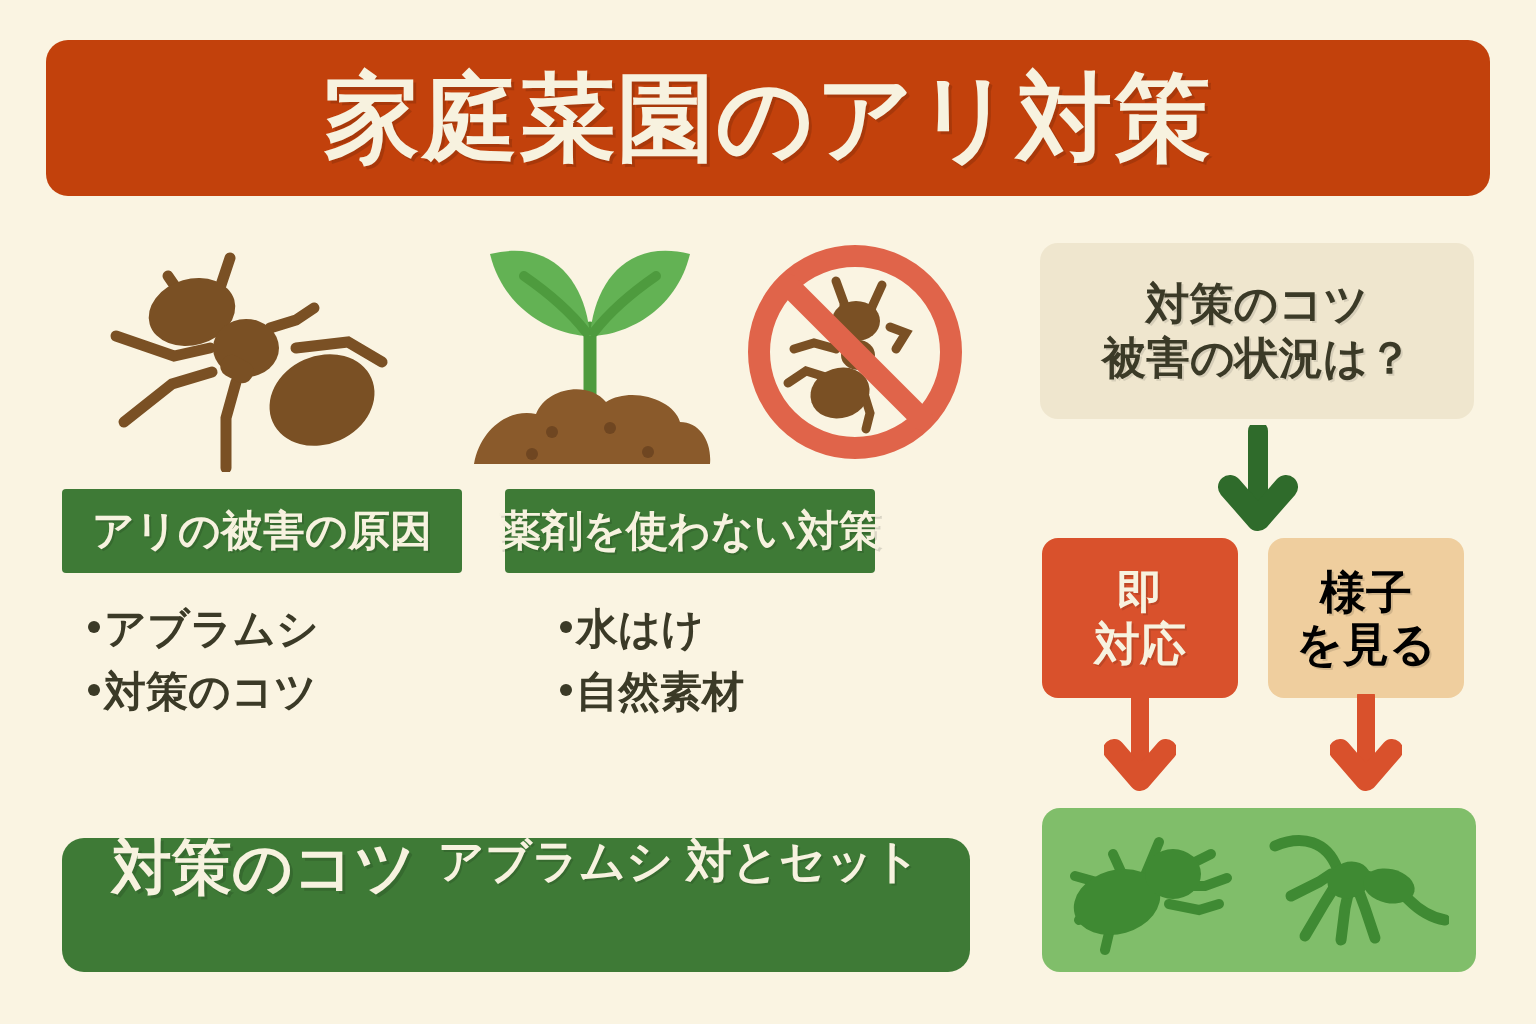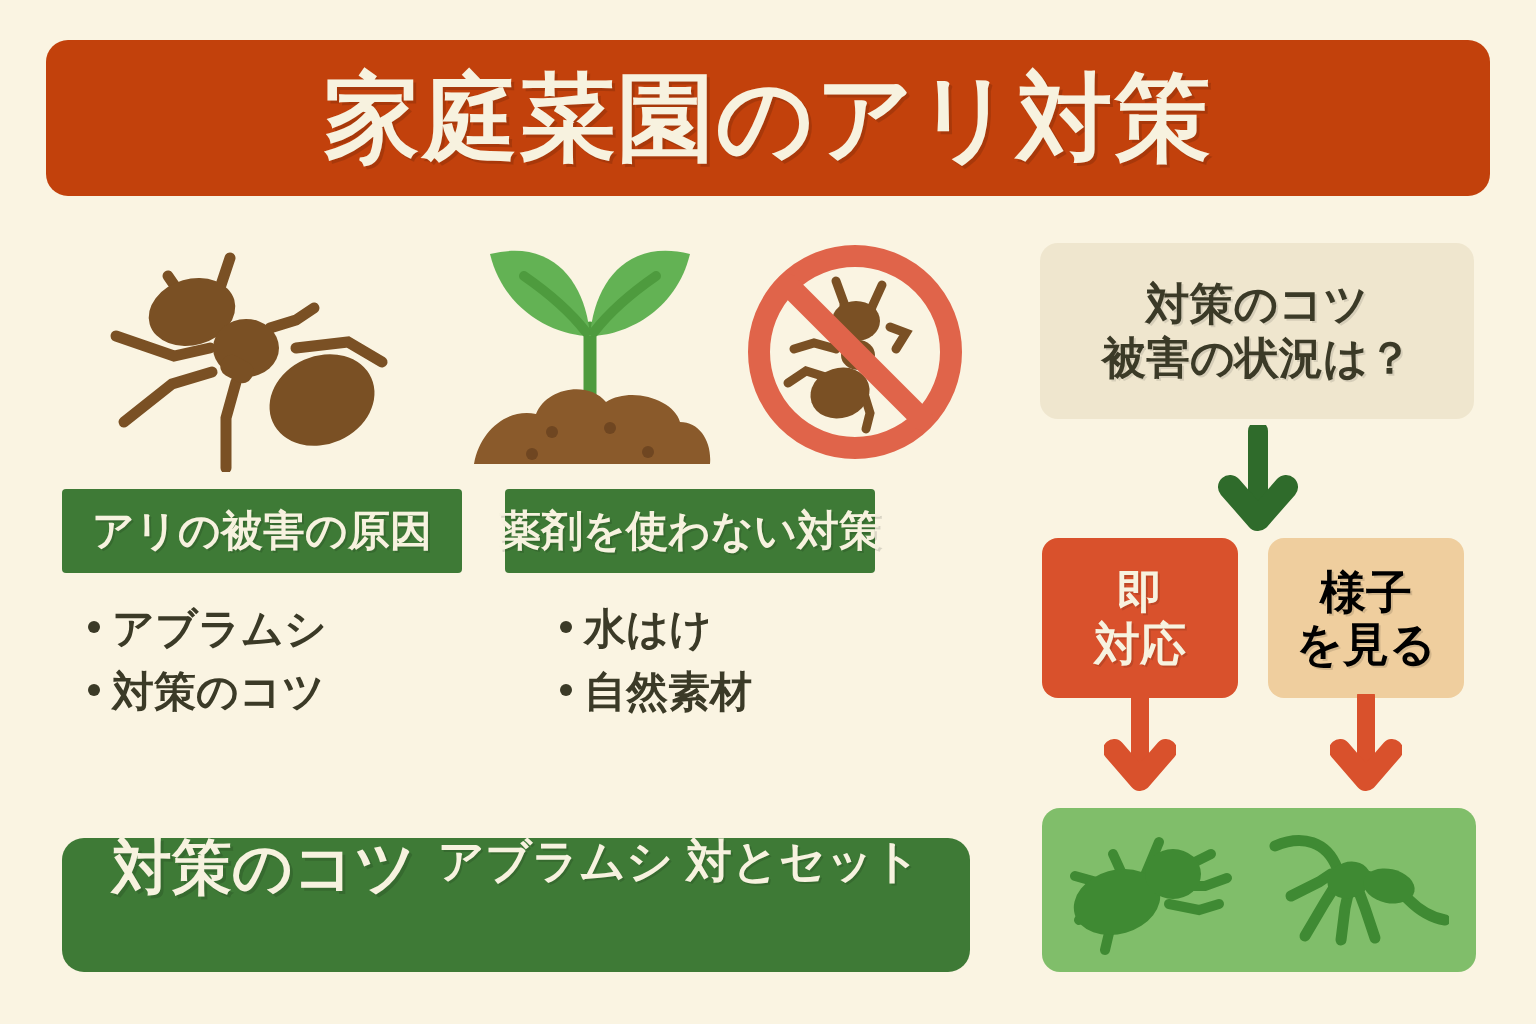--- a/index.html
+++ b/index.html
@@ -88,21 +88,21 @@
     position: absolute;
     list-style: none;
     margin: 0;
     padding: 0;
   }
   .bullets-causes  { left: 88px;  top: 606px; width: 400px; }
   .bullets-methods { left: 560px; top: 606px; width: 400px; }
   .bullets li {
     display: flex;
     align-items: baseline;
-    gap: 12px;
+    gap: 4px;
     margin-bottom: 18px;
     color: #3B3A27;
     font-size: 42px;
     font-weight: bold;
     line-height: 1.08;
     white-space: nowrap;
   }
   .bullet-dot {
     width: 12px;
     height: 12px;

